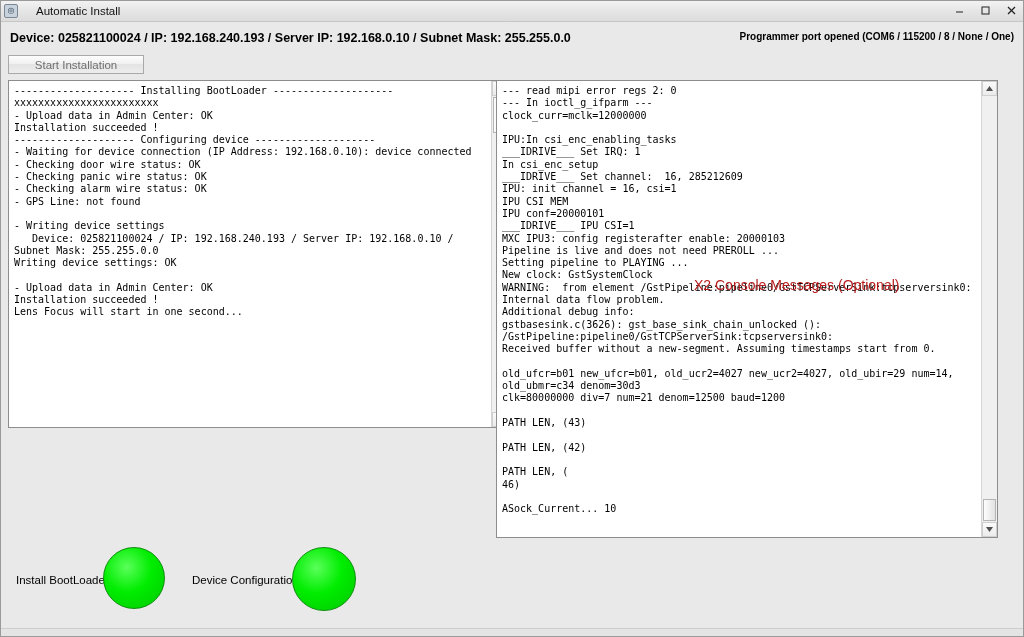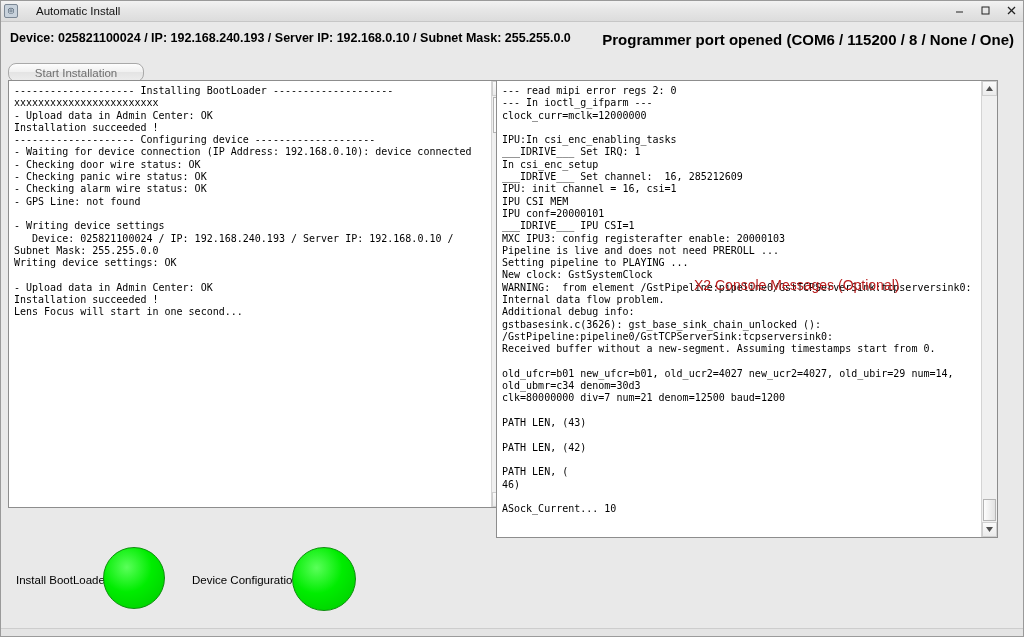--- a/index.html
+++ b/index.html
@@ -75,59 +75,59 @@
     position: absolute;
     left: 10px; top: 10px;
     font-size: 12.5px;
     font-weight: bold;
     color: #000;
     white-space: nowrap;
   }
   .port-line1 {
     position: absolute;
     right: 10px; top: 10px;
-    font-size: 15px;
+    font-size: 10px;
     font-weight: bold;
     color: #000;
     white-space: nowrap;
   }
   .port-line2 {
     position: absolute;
     right: 10px; top: 29px;
     font-size: 12.5px;
     font-weight: bold;
     color: #000;
     white-space: nowrap;
   }
 
   
   .start-btn {
     position: absolute;
-    left: 8px; top: 63px;
+    left: 8px; top: 55px;
     width: 136px; height: 19px;
     background: linear-gradient(to bottom, #fdfdfd 0%, #f0f0f0 48%, #e4e4e4 50%, #ededed 100%);
     border: 1px solid #a9a9a9;
-    border-radius: 8px;
+    border-radius: 0;
     font-size: 11.5px;
     color: #6f6f6f;
     display: flex;
     align-items: center;
     justify-content: center;
     box-sizing: border-box;
   }
 
   
   .panel {
     position: absolute;
     background: #ffffff;
     border: 1px solid #8d8d8d;
     box-sizing: border-box;
     overflow: hidden;
   }
-  #left-panel  { left: 8px;   top: 80px; width: 500px; height: 428px; }
+  #left-panel  { left: 8px;   top: 80px; width: 500px; height: 348px; }
   #right-panel { left: 496px; top: 80px; width: 502px; height: 458px; }
 
   .log {
     position: absolute;
     top: 4px; left: 5px;
     width: 470px;
     font-family: "DejaVu Sans Mono", monospace;
     font-size: 10px;
     line-height: 12.3px;
     color: #000;

